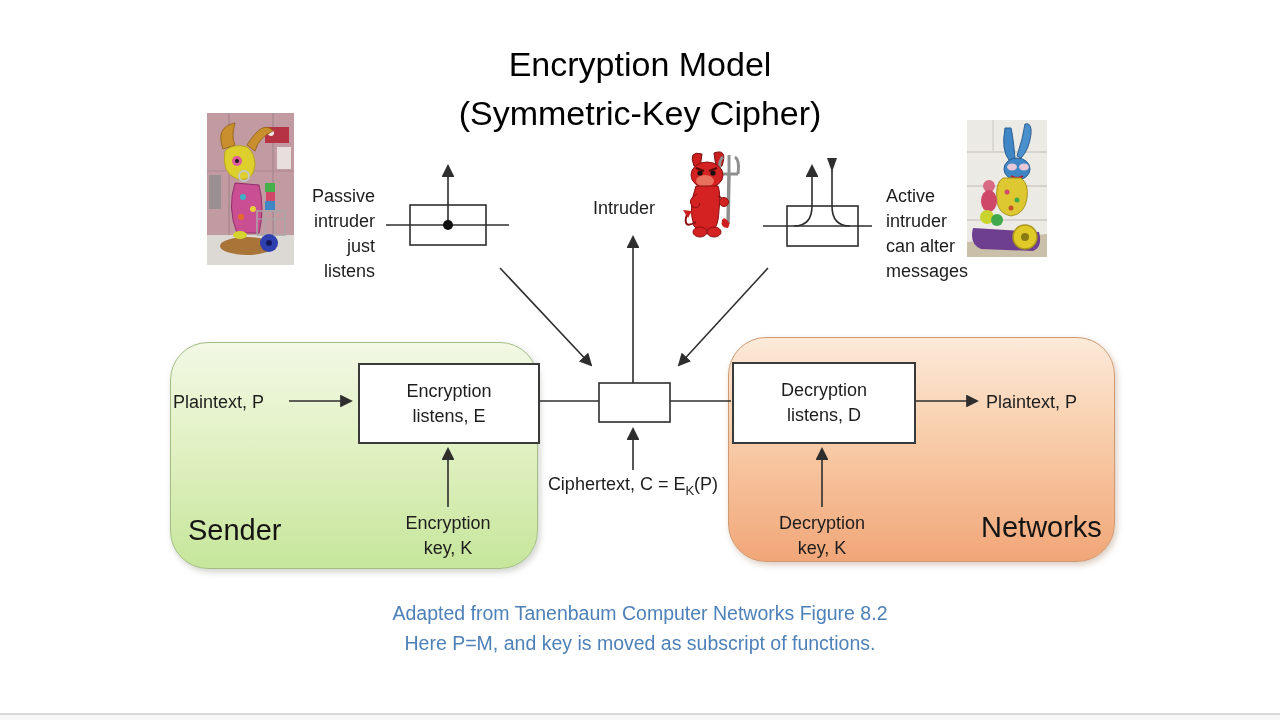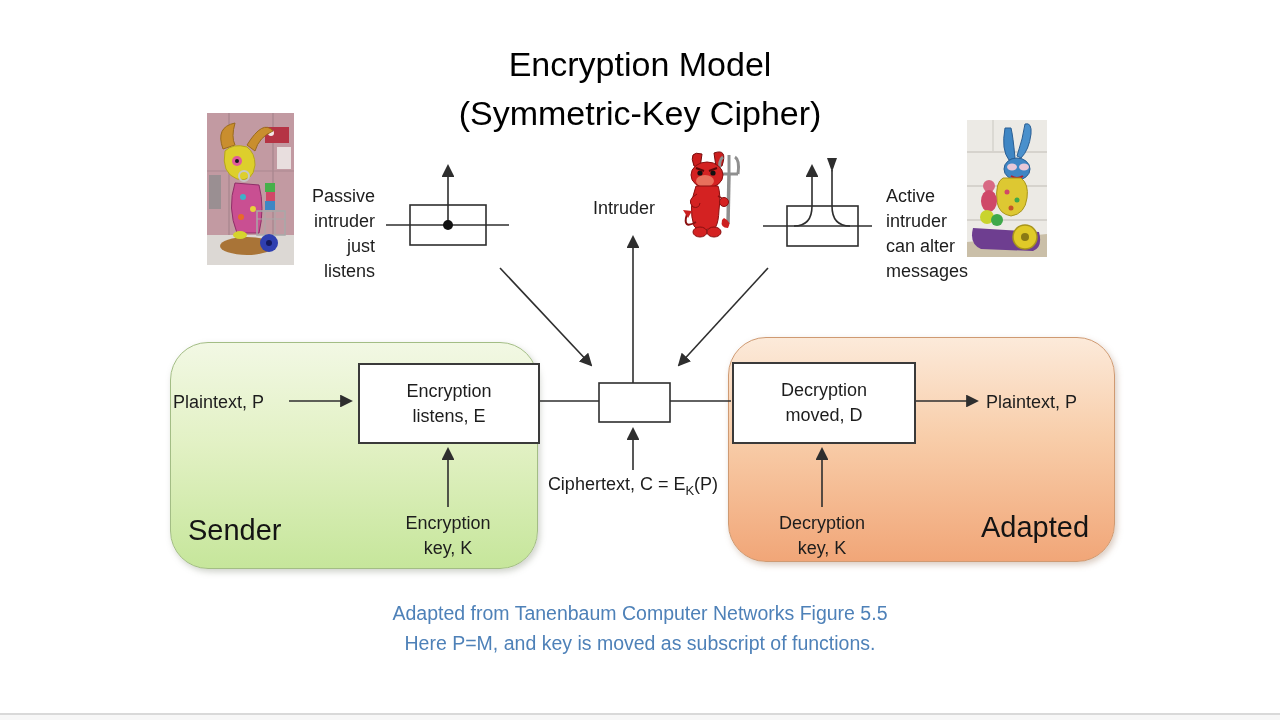--- a/index.html
+++ b/index.html
@@ -189,38 +189,38 @@
   <span style="display:block">can alter</span>
   <span style="display:block">messages</span>
 </div>
 
 <div class="abs method-box" id="encryption-method-box">
   <div>Encryption</div>
   <div>listens, E</div>
 </div>
 <div class="abs method-box" id="decryption-method-box">
   <div>Decryption</div>
-  <div>moved, D</div>
+  <div>listens, D</div>
 </div>
 
 <div class="abs txt" style="left:173px;top:390px;">Plaintext, P</div>
 <div class="abs txt key-label" style="left:388px;top:511px;width:120px;">
   <span style="display:block">Encryption</span>
   <span style="display:block">key, K</span>
 </div>
 <div class="abs region-label" style="left:188px;top:514px;">Sender</div>
 
 <div class="abs txt" style="left:986px;top:390px;">Plaintext, P</div>
 <div class="abs txt key-label" style="left:762px;top:511px;width:120px;">
   <span style="display:block">Decryption</span>
   <span style="display:block">key, K</span>
 </div>
-<div class="abs region-label" style="left:981px;top:511px;">Adapted</div>
+<div class="abs region-label" style="left:981px;top:511px;">Networks</div>
 
 <div class="abs txt" style="left:523px;top:472px;width:220px;text-align:center;">
   <span>Ciphertext, C = E</span><sub>K</sub><span>(P)</span>
 </div>
 
-<div class="abs caption" style="top:598px;">Adapted from Tanenbaum Computer Networks Figure 5.5</div>
+<div class="abs caption" style="top:598px;">Adapted from Tanenbaum Computer Networks Figure 8.2</div>
 <div class="abs caption" style="top:628px;">Here P=M, and key is moved as subscript of functions.</div>
 
 <div class="abs" id="bottom-divider"></div>
 <div class="abs" id="bottom-strip"></div>
 
 </body></html>

